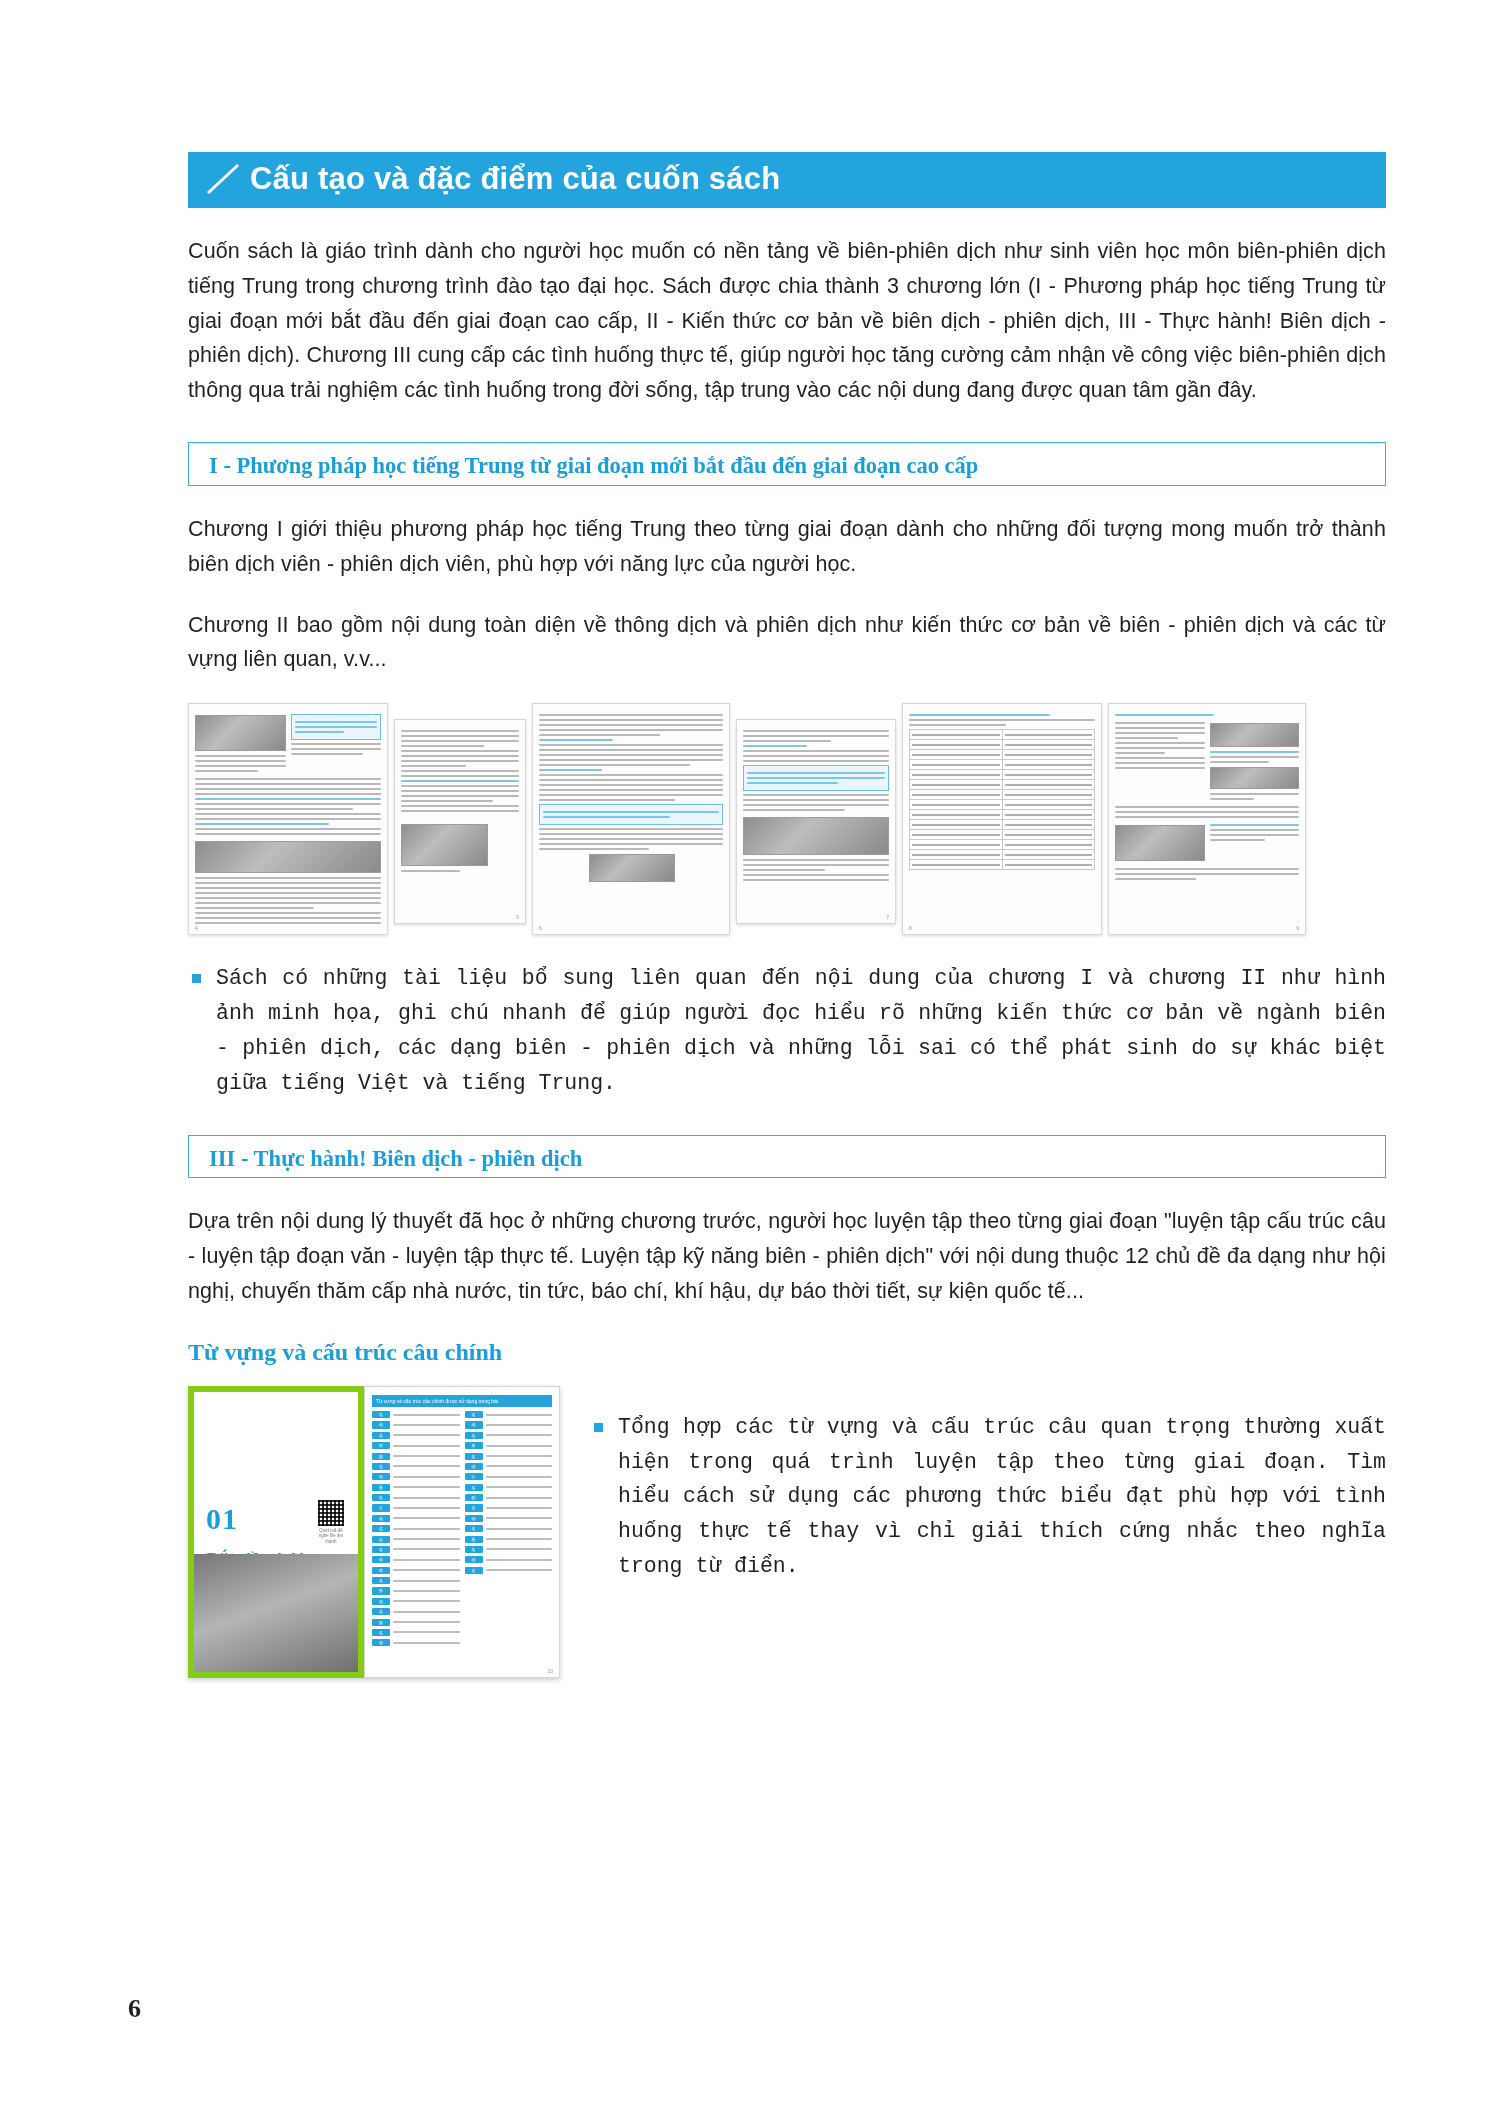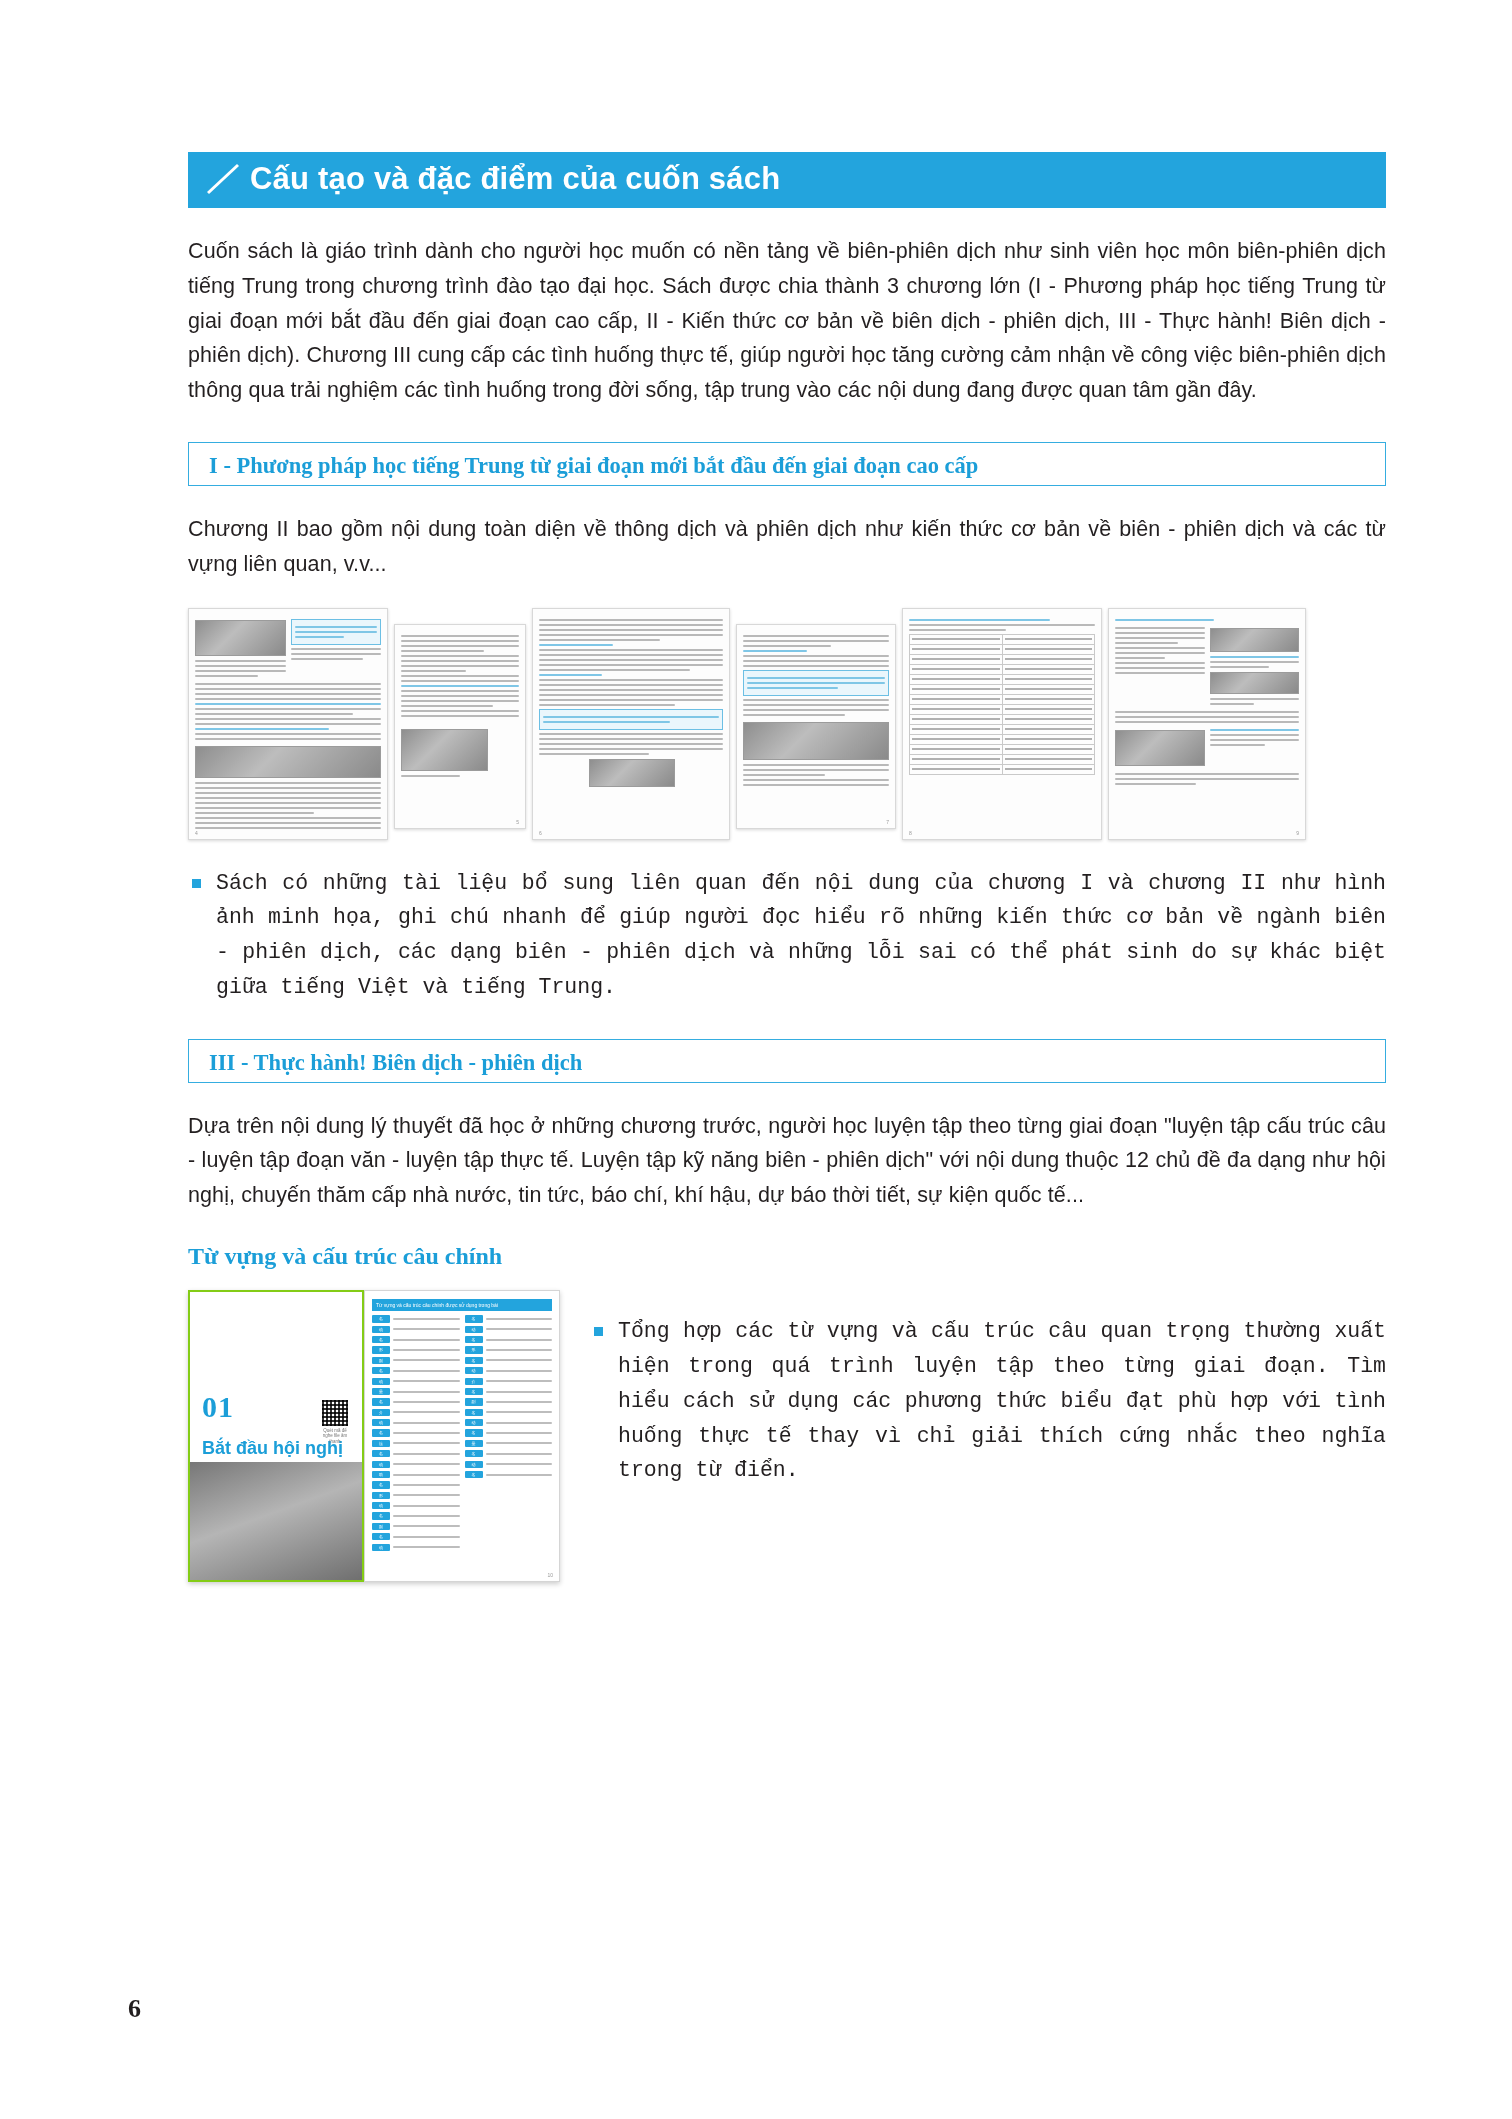--- a/index.html
+++ b/index.html
@@ -176,24 +176,24 @@
   }
   .cover-pair {
     display: flex;
     align-items: flex-start;
     box-shadow: 0 2px 5px rgba(0,0,0,0.2);
   }
   .cover-left {
     width: 176px;
     height: 292px;
     background: #fff;
-    border: 2px solid #84cc16;
+    border: 6px solid #84cc16;
     position: relative;
     box-sizing: border-box;
-    padding: 2px 12px;
+    padding: 14px 12px;
   }
   .cover-num {
     color: #1b9ed8;
     font-size: 30px;
     font-weight: bold;
     font-family: "Liberation Serif", serif;
     letter-spacing: 1px;
     margin-top: 96px;
   }
   .cover-title {
@@ -289,20 +289,21 @@
         </svg>
       </span>
       <span class="title-text">Cấu tạo và đặc điểm của cuốn sách</span>
     </div>
 
     <p class="body-text">Cuốn sách là giáo trình dành cho người học muốn có nền tảng về biên-phiên dịch như sinh viên học môn biên-phiên dịch tiếng Trung trong chương trình đào tạo đại học. Sách được chia thành 3 chương lớn (I - Phương pháp học tiếng Trung từ giai đoạn mới bắt đầu đến giai đoạn cao cấp, II - Kiến thức cơ bản về biên dịch - phiên dịch, III - Thực hành! Biên dịch - phiên dịch). Chương III cung cấp các tình huống thực tế, giúp người học tăng cường cảm nhận về công việc biên-phiên dịch thông qua trải nghiệm các tình huống trong đời sống, tập trung vào các nội dung đang được quan tâm gần đây.</p>
 
     <div class="section-box">
       <div class="section-label">I - Phương pháp học tiếng Trung từ giai đoạn mới bắt đầu đến giai đoạn cao cấp</div>
     </div>
+    <p class="body-text">Chương I giới thiệu phương pháp học tiếng Trung theo từng giai đoạn dành cho những đối tượng mong muốn trở thành biên dịch viên - phiên dịch viên, phù hợp với năng lực của người học.</p>
 
     <p class="body-text">Chương II bao gồm nội dung toàn diện về thông dịch và phiên dịch như kiến thức cơ bản về biên - phiên dịch và các từ vựng liên quan, v.v...</p>
 
     <div class="strip">
 
       <div class="mini-page tall" style="width:200px;">
         <div class="colwrap">
           <div class="col">
             <div class="photo" style="height:34px;"></div>
             <div class="ln"></div>

